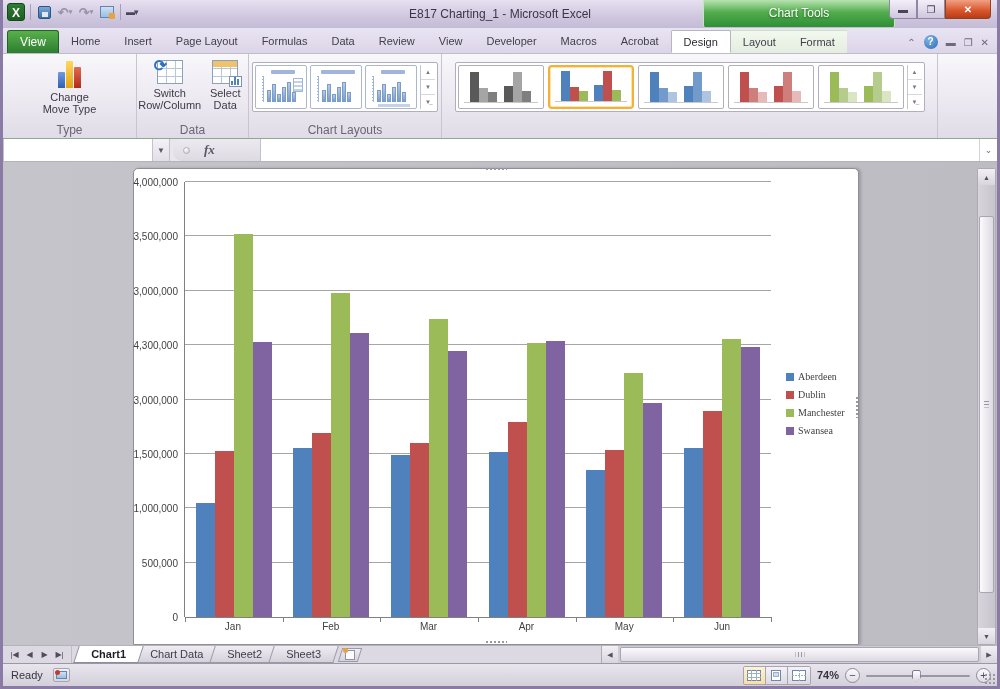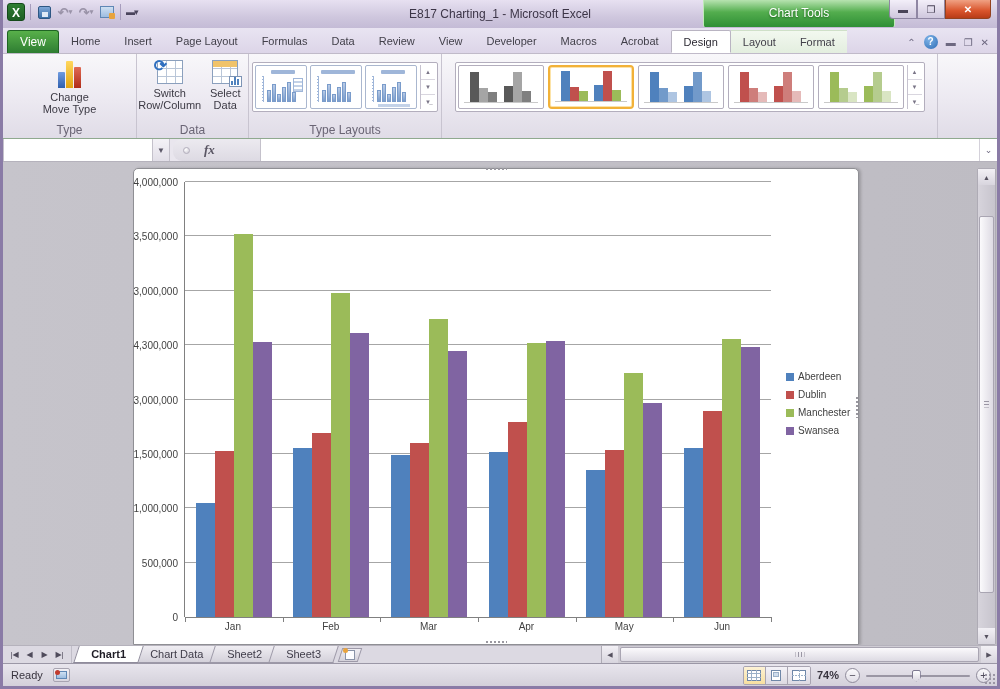--- a/index.html
+++ b/index.html
@@ -102,21 +102,21 @@
   .plot { position:absolute; left:50px; top:13px; width:587px; height:435px; border-left:1px solid #808080; }
   .gridline { position:absolute; left:0; right:0; height:1px; background:#a6a6a6; }
   .baseline { position:absolute; left:0; right:0; bottom:-1px; height:1px; background:#808080; }
   .xtick { position:absolute; bottom:-5px; width:1px; height:5px; background:#808080; }
   .bar-group { position:absolute; bottom:0; height:100%; display:flex; align-items:flex-end; justify-content:center; }
   .bar { width:19px; }
   .ylabels { position:absolute; left:0; top:13px; width:44px; height:435px; }
   .ylab { position:absolute; right:0; transform:translateY(50%); font-size:10px; color:#3f3f3f; white-space:nowrap; }
   .xlabels { position:absolute; left:50px; top:452px; width:587px; }
   .xlab { position:absolute; text-align:center; font-size:10px; color:#3f3f3f; }
-  .legend { position:absolute; left:652px; top:202px; }
+  .legend { position:absolute; left:652px; top:202px;font-family:Liberation Serif, serif; }
   .legend-item { display:flex; align-items:center; gap:4px; margin-bottom:7px; }
   .legend-swatch { width:8px; height:8px; }
   .legend-label { font-size:10px; color:#3f3f3f; }
 
   
   .vscroll { position:absolute; right:1px; top:6px; bottom:0; width:19px; display:flex; flex-direction:column; background:#cfccd4; border:1px solid #aeabb5; border-radius:2px;}
   .vs-btn { flex:0 0 16px; display:flex; align-items:center; justify-content:center; font-size:7px; color:#55515f; background:linear-gradient(#f2f0f5,#d8d5de);}
   .vs-track { flex:1; position:relative; background:linear-gradient(90deg,#d7d4dc,#c7c4cd); }
   .vs-thumb { position:absolute; left:1px; right:1px; top:7%; height:85%; background:linear-gradient(90deg,#fbfafc,#dddae3); border:1px solid #a9a5b2; border-radius:2px; }
   .vs-grip { position:absolute; left:4px; right:4px; top:50%; height:7px; transform:translateY(-50%); background:repeating-linear-gradient(#9a96a4 0 1px,#0000 1px 3px); }
@@ -297,21 +297,21 @@
                 <div class="lt-cap"></div>
               </div>
             </div>
           <div class="gal-scroll">
             <span>▲</span>
             <span>▼</span>
             <span>▼̲</span>
           </div>
         </div>
       </div>
-      <div class="rgroup-label">Type Layouts</div>
+      <div class="rgroup-label">Chart Layouts</div>
     </div>
 
     <div class="rgroup" style="width:496px;">
       <div class="rgroup-body" style="padding-top:6px;">
         <div class="gallery">
           <div id="style-thumbs" style="display:flex;gap:4px;">
               <div class="style-thumb">
                 <div class="cluster">
                   <i style="height:30px;background:#595959;"></i>
                   <i style="height:14px;background:#A5A5A5;"></i>

